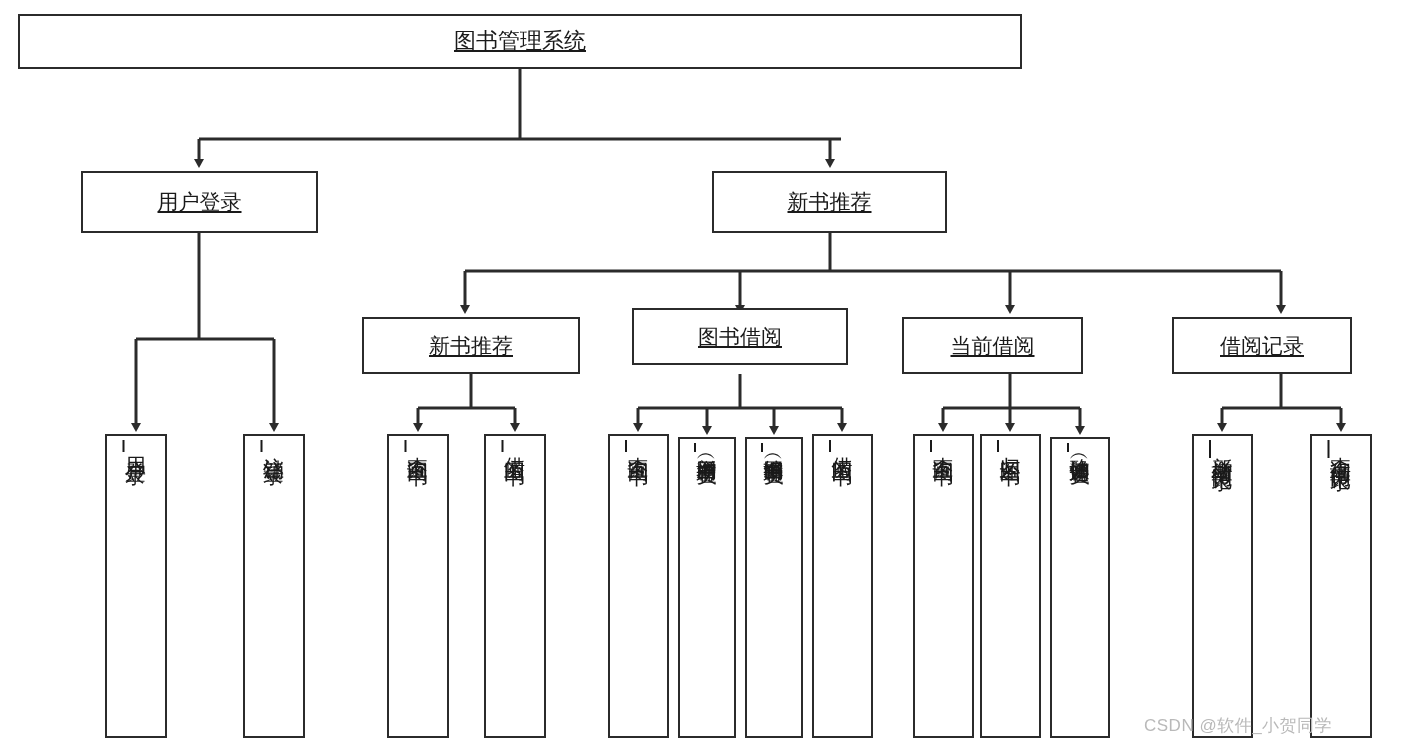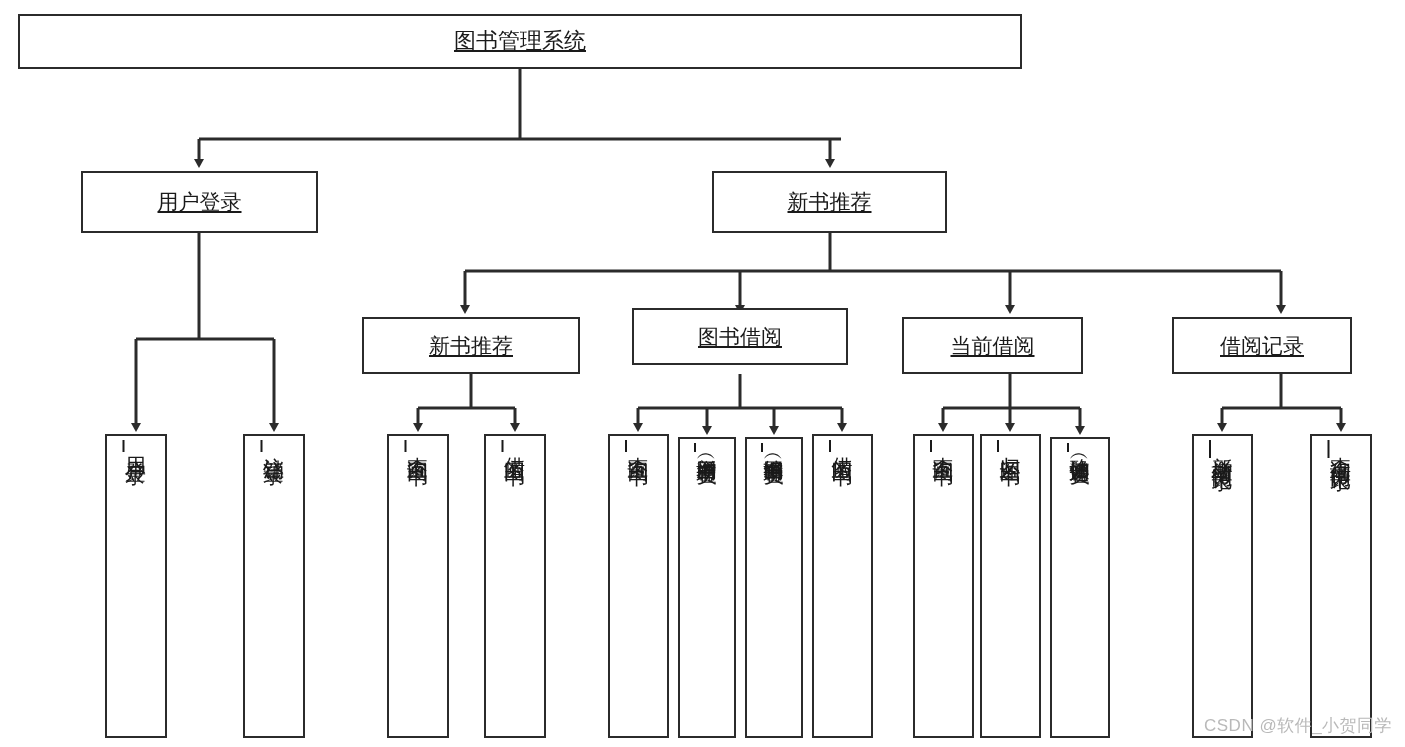--- a/index.html
+++ b/index.html
@@ -202,15 +202,15 @@
     <span class="node-label">确认归还（管理员）</span>
   </div>
 
   <div class="node vert" style="left:1192px; top:434px; width:61px; height:304px;">
     <span class="node-label">新增借阅记录</span>
   </div>
   <div class="node vert" style="left:1310px; top:434px; width:62px; height:304px;">
     <span class="node-label">查询借阅记录</span>
   </div>
 
-  <div class="watermark" style="left:1192px; top:714px;padding-left:12px;">CSDN @软件_小贺同学</div>
+  <div class="watermark" style="left:1132px; top:714px;padding-left:12px;">CSDN @软件_小贺同学</div>
 
 </div>
 
 </body></html>

